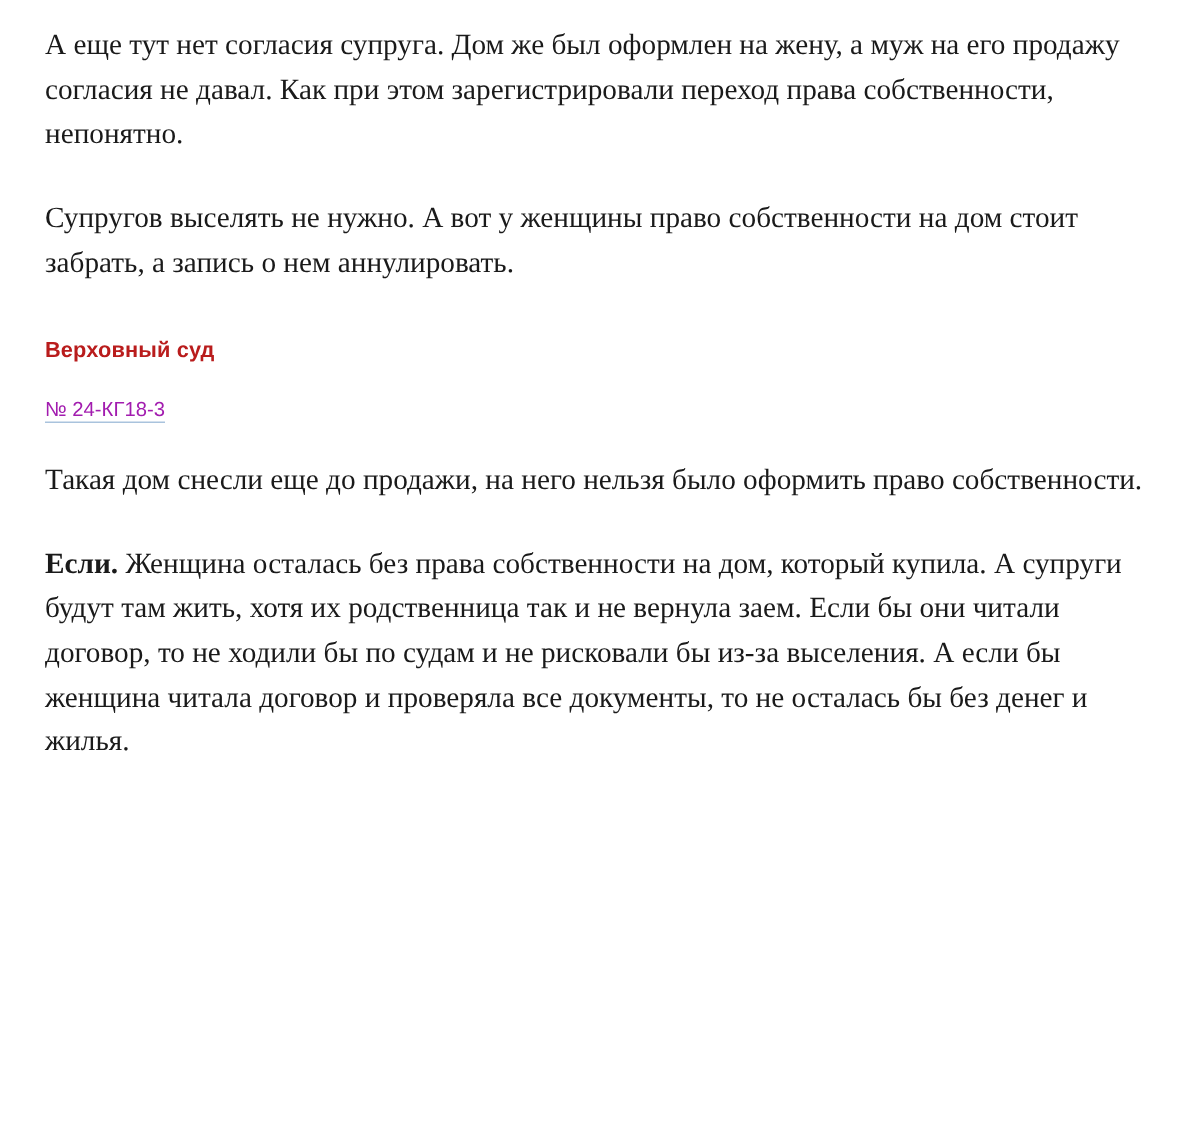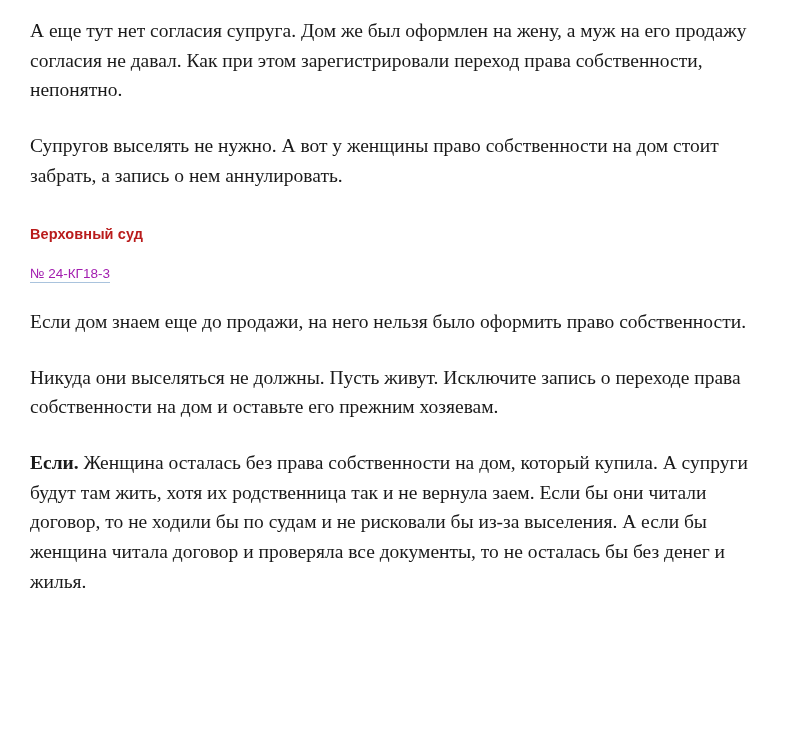--- a/index.html
+++ b/index.html
@@ -64,19 +64,18 @@
 <div class="page">
 
   <p class="para">А еще тут нет согласия супруга. Дом же был оформлен на жену, а муж на его продажу согласия не давал. Как при этом зарегистрировали переход права собственности, непонятно.</p>
 
   <p class="para">Супругов выселять не нужно. А вот у женщины право собственности на дом стоит забрать, а запись о нем аннулировать.</p>
 
   <div class="court-block">
     <div class="court-title">Верховный суд</div>
     <a class="case-link" href="#">№ 24-КГ18-3</a>
 
-    <p class="para">Если дом знаем еще до продажи, на него нельзя было оформить право собственности.</p>
-    <p class="para">Никуда они выселяться не должны. Пусть живут. Исключите запись о переходе права собственности на дом и оставьте его прежним хозяевам.</p>
+    <p class="para">Такая дом снесли еще до продажи, на него нельзя было оформить право собственности.</p>
   </div>
 
   <p class="para conclusion"><span class="lead">Если.</span><span> Женщина осталась без права собственности на дом, который купила. А супруги будут там жить, хотя их родственница так и не вернула заем. Если бы они читали договор, то не ходили бы по судам и не рисковали бы из-за выселения. А если бы женщина читала договор и проверяла все документы, то не осталась бы без денег и жилья.</span></p>
 
 </div>
 
 </body></html>

